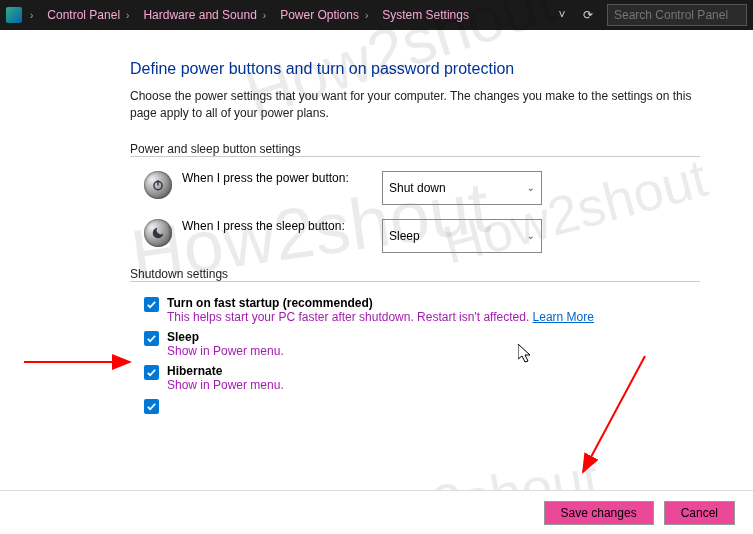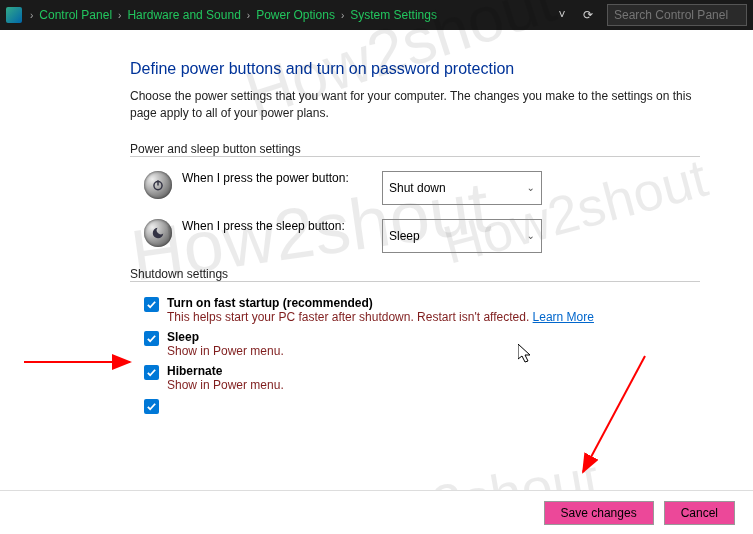--- a/index.html
+++ b/index.html
@@ -1,21 +1,21 @@
 <!DOCTYPE html>
 <html><head>
 <meta charset="utf-8">
 <style>
   * { box-sizing: border-box; margin: 0; padding: 0; }
   body { font-family: "Segoe UI", Tahoma, sans-serif; font-size: 12px; background: #fff; width: 753px; height: 534px; overflow: hidden; position: relative; }
   
   .topbar { background: #1a1a1a; color: #fff; height: 30px; display: flex; align-items: center; padding: 0 6px; }
   .topbar-icon { width: 16px; height: 16px; margin-right: 6px; background: linear-gradient(135deg,#3a8,#06a); border-radius: 2px; }
   .crumbs { display: flex; align-items: center; gap: 4px; font-size: 12px; }
-  .crumb { color: #22c55e; cursor: pointer; }
+  .crumb { color: #f9a8d4; cursor: pointer; margin-left: 8px; }
   .chev { color: #aaa; font-size: 10px; margin: 0 2px; }
   .spacer { flex: 1; }
   .navbtn { width: 22px; height: 22px; display: flex; align-items: center; justify-content: center; color: #ccc; margin: 0 2px; cursor: pointer; }
   .searchbox { background: #2a2a2a; border: 1px solid #555; color: #a3a3a3; font-size: 12px; padding: 3px 6px; width: 140px; height: 22px; margin-left: 6px; }
   
   .content { padding: 30px 30px 0 130px; max-width: 730px; }
   .title { color: #003399; font-size: 16px; font-weight: 400; margin-bottom: 10px; }
   .desc { color: #222; font-size: 12px; line-height: 1.4; margin-bottom: 20px; }
   
   .section-label { color: #222; font-size: 12px; border-bottom: 1px solid #ccc; margin-bottom: 14px; }
@@ -27,21 +27,21 @@
   .dropdown { position: relative; border: 1px solid #888; height: 34px; width: 160px; display: flex; align-items: center; padding: 0 6px; cursor: pointer; }
   .dropdown-chev { position: absolute; right: 6px; font-size: 10px; color: #555; }
   
   .section2 { margin-top: 10px; }
   
   .chkrow { display: flex; align-items: flex-start; margin: 6px 0 6px 14px; }
   .chk { width: 15px; height: 15px; background: #0078d7; border-radius: 2px; display: flex; align-items: center; justify-content: center; flex-shrink: 0; margin-right: 8px; margin-top: 1px; cursor: pointer; }
   .chk svg { width: 11px; height: 11px; }
   .chktxt { font-size: 12px; }
   .chktxt b { font-weight: 700; }
-  .chksub { color: #7f1d1d; }
+  .chksub { color: #a21caf; }
   .learnmore { color: #0066cc; text-decoration: underline; cursor: pointer; }
   
   .footer { position: absolute; bottom: 0; left: 0; right: 0; height: 44px; border-top: 1px solid #ddd; display: flex; align-items: center; justify-content: flex-end; padding-right: 18px; gap: 10px; background: #fff; }
   .btn { border: 1px solid #999; background: #ec4899; padding: 4px 16px; font-size: 12px; cursor: pointer; }
   
   .wm { position: absolute; color: rgba(0,0,0,0.08); font-size: 64px; font-weight: 400; pointer-events: none; transform: rotate(-18deg); font-family: Arial, sans-serif; }
   .wm1 { top: 10px; left: 240px; }
   .wm2 { top: 190px; left: 130px; transform: rotate(-8deg); font-size: 72px; }
   .wm3 { top: 180px; left: 440px; transform: rotate(-15deg); font-size: 54px; }
   .wm4 { bottom: 0px; left: 320px; transform: rotate(-10deg); font-size: 56px; }

